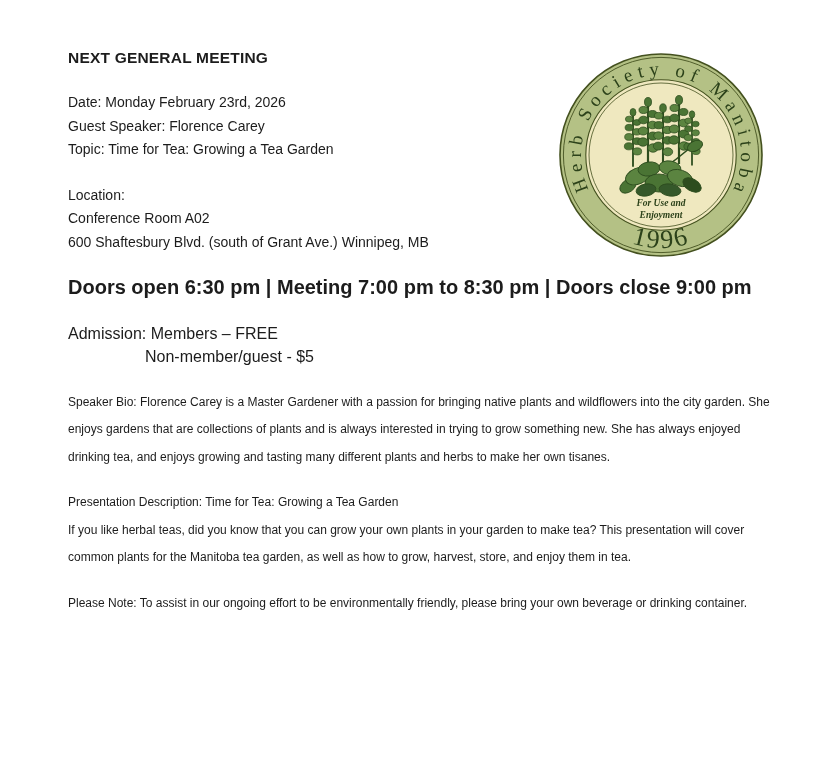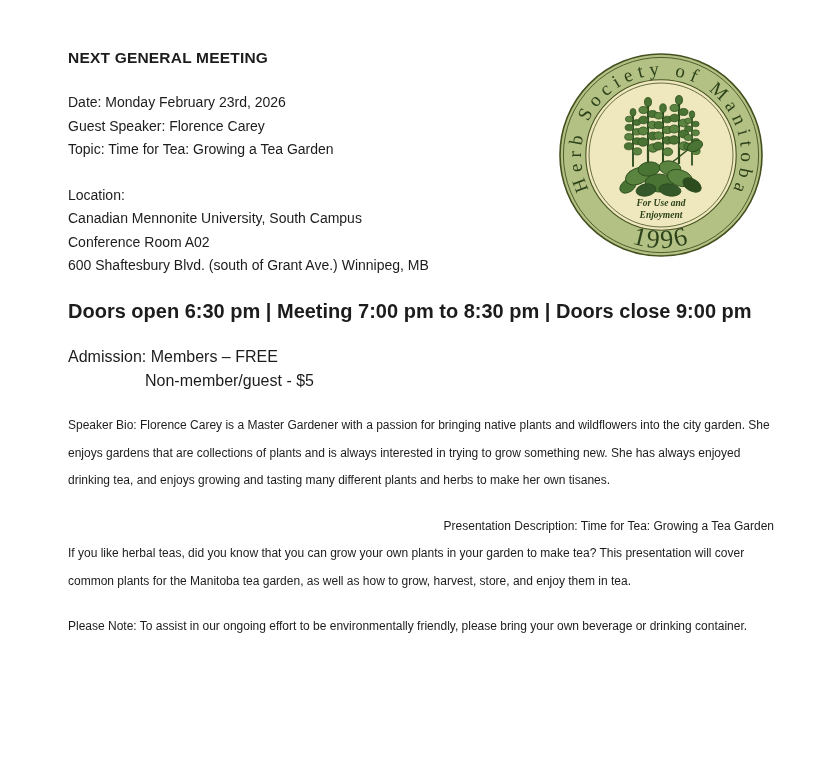--- a/index.html
+++ b/index.html
@@ -10,21 +10,21 @@
   }
   .content{position:absolute;left:68px;top:46px;width:706px;}
   .heading{font-weight:700;font-size:15.5px;line-height:23px;margin:0 0 22px 0;letter-spacing:.2px;}
   .bold-block{font-weight:400;font-size:14px;line-height:23.5px;margin:0 0 22px 0;}
   .bold-block div{white-space:nowrap;}
   .doors-line{font-weight:700;font-size:20px;line-height:23.5px;margin:0 0 22px 0;white-space:nowrap;}
   .admission{font-size:16px;line-height:23.5px;margin:0 0 20px 0;}
   .admission .indent{padding-left:77px;}
   .para{font-size:12px;line-height:27.5px;margin:0 0 18px 0;width:706px;}
   .b{font-weight:400;}
-  .block-line{display:block;text-align:right;}
+  .block-line{display:block;}
   .logo-wrap{position:absolute;left:558px;top:52px;width:206px;height:206px;}
   .logo-wrap svg{display:block;}
 </style>
 </head>
 <body>
 
 <div class="page">
 
   <div class="logo-wrap">
     <svg width="206" height="206" viewBox="0 0 206 206">
@@ -88,21 +88,20 @@
     <div class="heading">NEXT GENERAL MEETING</div>
 
     <div class="bold-block">
       <div>Date: Monday February 23rd, 2026</div>
       <div>Guest Speaker: Florence Carey</div>
       <div>Topic: Time for Tea: Growing a Tea Garden</div>
     </div>
 
     <div class="bold-block">
       <div>Location:</div>
-      <div>Canadian Mennonite University, South Campus</div>
       <div>Conference Room A02</div>
       <div>600 Shaftesbury Blvd. (south of Grant Ave.) Winnipeg, MB</div>
     </div>
 
     <div class="doors-line">Doors open 6:30 pm | Meeting 7:00 pm to 8:30 pm | Doors close 9:00 pm</div>
 
     <div class="admission">
       <div><span class="b">Admission</span><span>: Members – FREE</span></div>
       <div class="indent">Non-member/guest - $5</div>
     </div>

